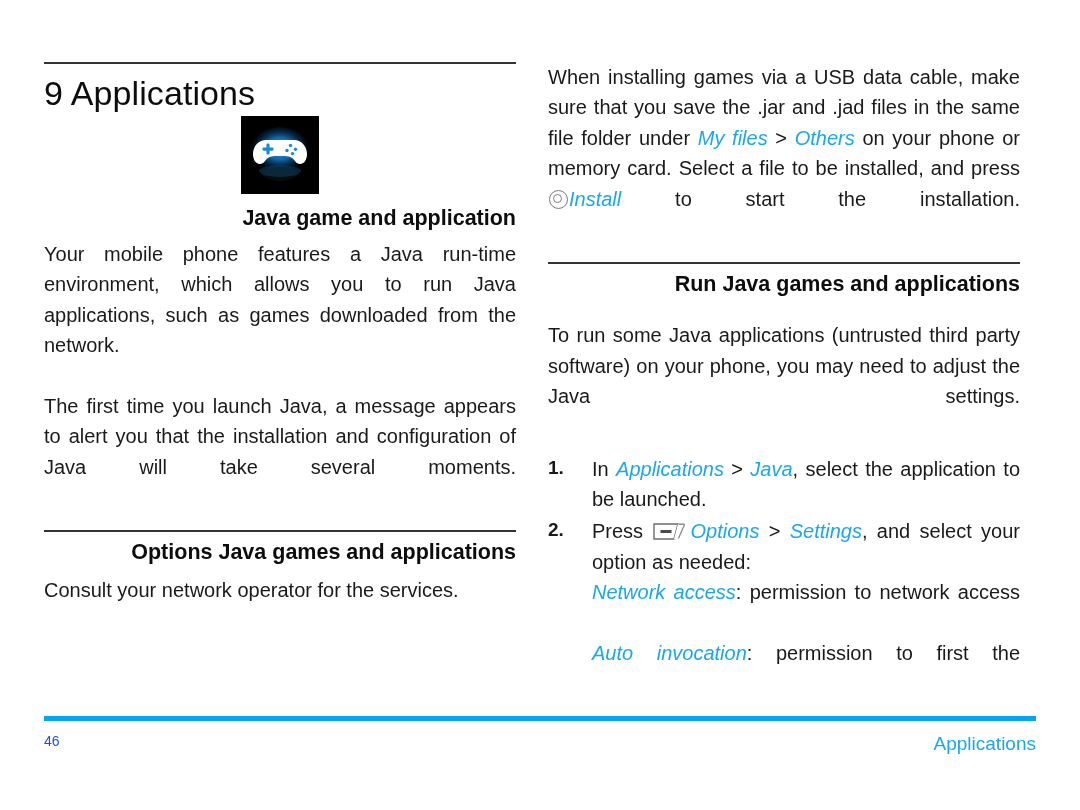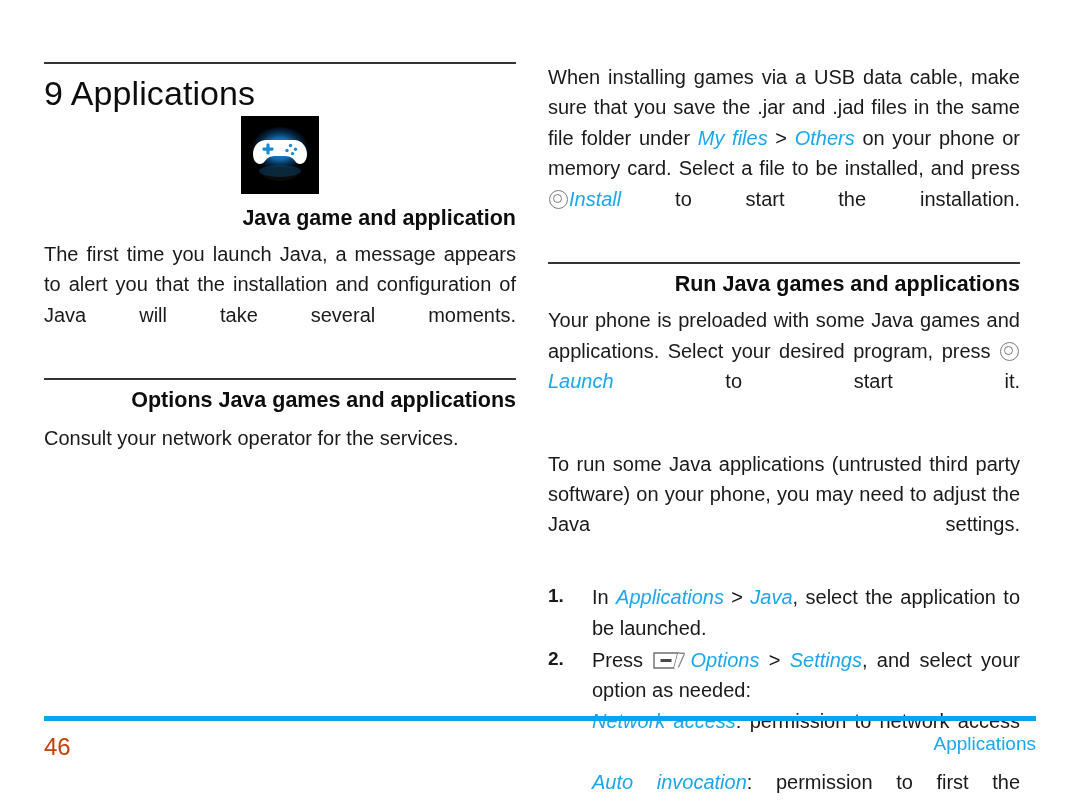--- a/index.html
+++ b/index.html
@@ -170,22 +170,22 @@
     left: 44px;
     top: 716px;
     width: 992px;
     height: 5px;
     background: #05a5f0;
   }
   .footer-page {
     position: absolute;
     left: 44px;
     top: 733px;
-    font-size: 24px;
-    color: #c2410c;
+    font-size: 14px;
+    color: #1d4ed8;
   }
   .footer-label {
     position: absolute;
     right: 44px;
     top: 733px;
     font-size: 19px;
     color: #1aa7ec;
   }
 </style>
 </head>
@@ -226,41 +226,41 @@
             <circle cx="51.5" cy="37.6" r="1.7"></circle>
           </g>
           <ellipse cx="39" cy="58" rx="17" ry="7" fill="#0a0a0a"></ellipse>
           <ellipse cx="39" cy="55" rx="21" ry="6" fill="#0d3f63" opacity="0.55"></ellipse>
         </svg>
       </span>
     </div>
 
     <h2 class="section-head">Java game and application</h2>
 
+    <p class="body">Your mobile phone features a Java run-time environment, which allows you to run Java applications, such as games downloaded from the network.</p>
 
     <p class="body">The first time you launch Java, a message appears to alert you that the installation and configuration of Java will take several moments.</p>
 
     <div class="rule-section"></div>
 
     <h2 class="section-head">Options Java games and applications</h2>
 
 
     <p class="body last-left gap">Consult your network operator for the services.</p>
 
   </div>
 
   <div class="col col-right">
 
     <p class="body"><span>When installing games via a USB data cable, make sure that you save the .jar and .jad files in the same file folder under </span><span class="ui">My files</span><span class="gt"> &gt; </span><span class="ui">Others</span><span> on your phone or memory card. Select a file to be installed, and press </span><span class="key-ok"></span><span class="ui">Install</span><span> to start the installation.</span></p>
 
     <div class="rule-section"></div>
 
     <h2 class="section-head">Run Java games and applications</h2>
 
-    <p class="body"><span>Your phone is preloaded with some Java games and applications. Select your desired program, press </span><span class="key-ok"></span><span class="ui">Launch</span><span> to start it.</span></p>
 
     <p class="body gap-lg">To run some Java applications (untrusted third party software) on your phone, you may need to adjust the Java settings.</p>
 
     <ol class="steps">
 
       <li>
         <span class="num">1.</span><span>In </span><span class="ui">Applications</span><span class="gt"> &gt; </span><span class="ui">Java</span><span>, select the application to be launched.</span>
       </li>
 
       <li>

